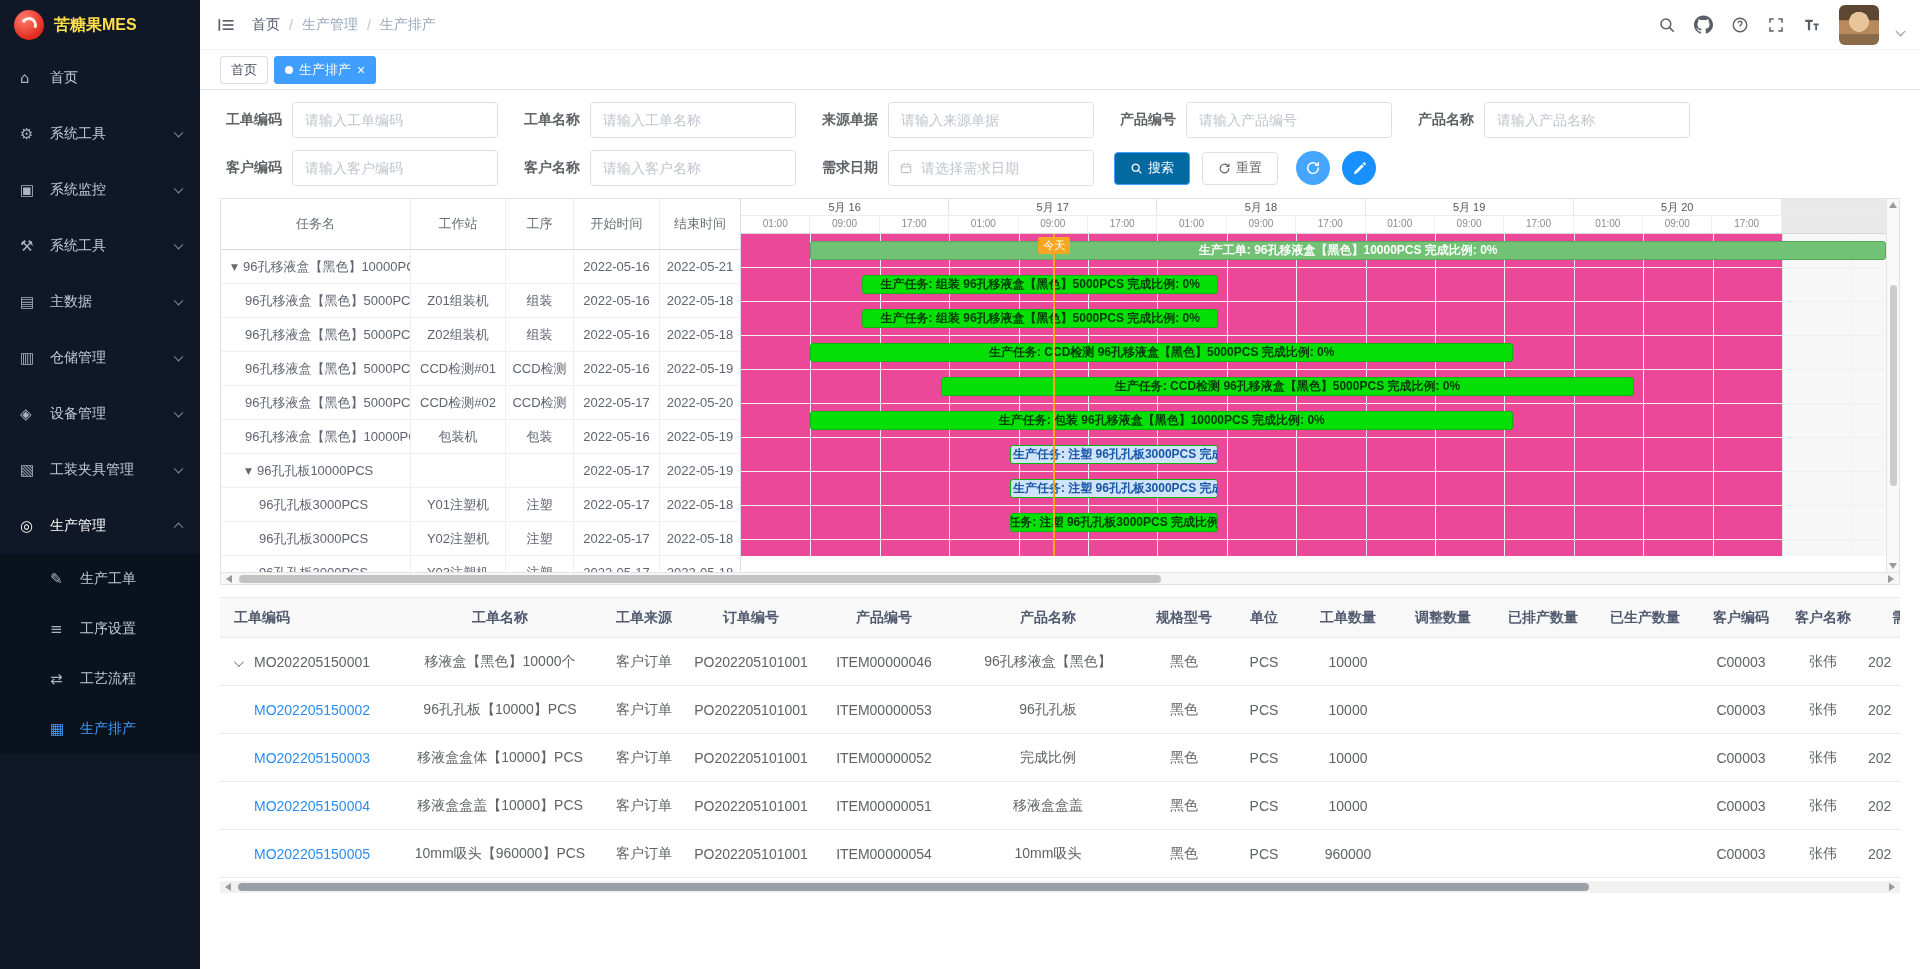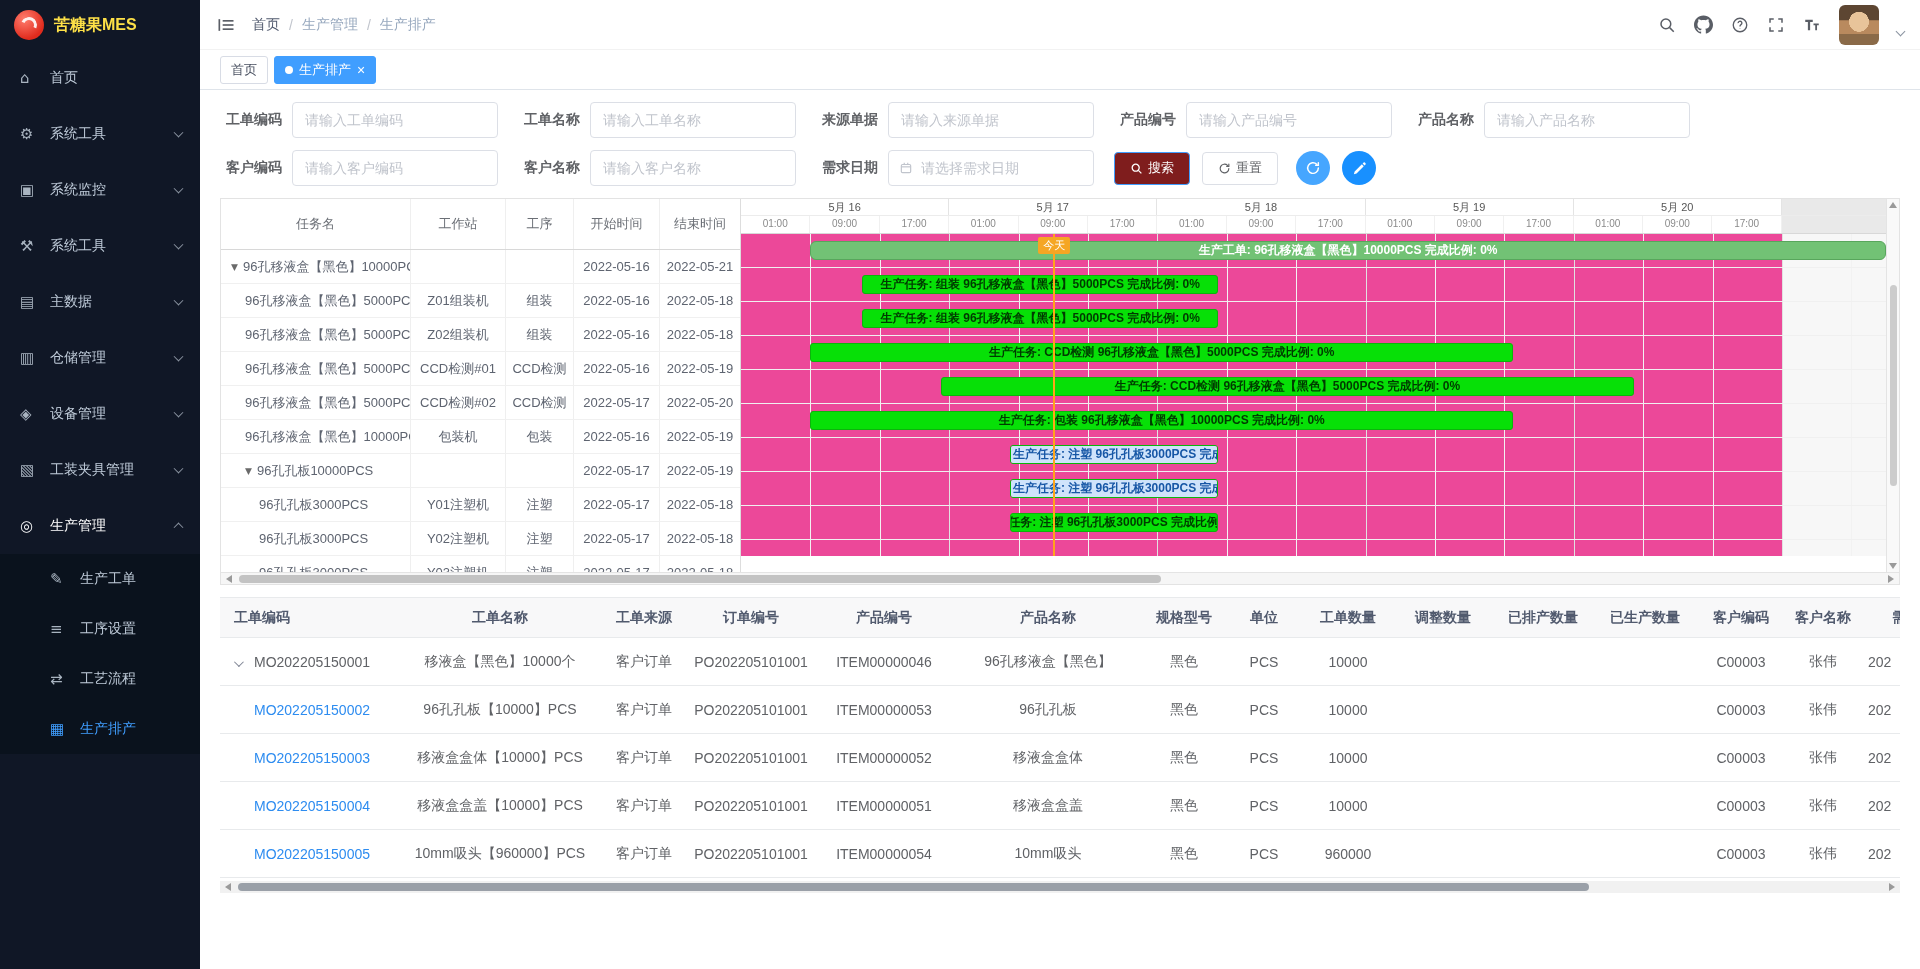--- a/index.html
+++ b/index.html
@@ -65,21 +65,21 @@
   .finput { position:relative; width:206px; height:36px; border:1px solid #dcdfe6; border-radius:4px;
     background:#fff; display:flex; align-items:center; }
   .finput input { border:none; outline:none; width:100%; height:100%; padding:0 12px; font-size:14px;
     color:#606266; background:transparent; font-family:inherit; }
   .finput input::placeholder { color:#c0c4cc; }
   .finput.date input { padding-left:32px; }
   .cal-icon { position:absolute; left:10px; color:#c0c4cc; display:flex; }
   .actions { display:flex; align-items:center; gap:12px; }
   .btn { height:33px; padding:0 15px; border-radius:4px; font-size:13px; display:flex; align-items:center;
     gap:5px; cursor:pointer; border:1px solid transparent; font-family:inherit; }
-  .btn.primary { background:#7f1d1d; border-color:#409eff; color:#fff; }
+  .btn.primary { background:#0369a1; border-color:#409eff; color:#fff; }
   .btn.plain { background:#fff; border-color:#dcdfe6; color:#606266; }
   .bic { display:flex; }
   .circle-btn { width:34px; height:34px; border-radius:50%; border:none; color:#fff; display:flex;
     align-items:center; justify-content:center; cursor:pointer; }
   .circle-btn.c1 { background:#46a6ff; margin-left:6px; }
   .circle-btn.c2 { background:#1890ff; }
 
   
   .gantt { border:1px solid #e3e3e3; margin-top:10px; }
   .gantt-main { display:flex; height:373px; }
@@ -544,21 +544,21 @@
                 <div class="vline" style="left: 48.4848%;"></div>
                 <div class="vline strong" style="left: 54.5455%;"></div>
                 <div class="vline" style="left: 60.6061%;"></div>
                 <div class="vline" style="left: 66.6667%;"></div>
                 <div class="vline strong" style="left: 72.7273%;"></div>
                 <div class="vline" style="left: 78.7879%;"></div>
                 <div class="vline" style="left: 84.8485%;"></div>
                 <div class="vline strong" style="left: 90.9091%;"></div>
                 <div class="vline" style="left: 96.9697%;"></div>
                 <div class="gr-row">
-                  <div class="bar workorder" style="left: 6.0606%; width: 93.9394%; border-radius: 6px;">
+                  <div class="bar workorder" style="left: 6.0606%; width: 93.9394%;">
                     <span class="bar-label">生产工单: 96孔移液盒【黑色】10000PCS 完成比例: 0%</span>
                   </div>
                 </div>
                 <div class="gr-row">
                   <div class="bar task" style="left: 10.6061%; width: 31.0606%;">
                     <span class="bar-label">生产任务: 组装 96孔移液盒【黑色】5000PCS 完成比例: 0%</span>
                   </div>
                 </div>
                 <div class="gr-row">
                   <div class="bar task" style="left: 10.6061%; width: 31.0606%;">
@@ -689,21 +689,21 @@
                   <td>C00003</td>
                   <td>张伟</td>
                   <td class="cell-demand">202</td>
                 </tr>
                 <tr>
                   <td class="cell-code"><span class="expand"></span><span class="link">MO202205150003</span></td>
                   <td>移液盒盒体【10000】PCS</td>
                   <td>客户订单</td>
                   <td>PO202205101001</td>
                   <td>ITEM00000052</td>
-                  <td>移液盒盒体</td>
+                  <td>完成比例</td>
                   <td>黑色</td>
                   <td>PCS</td>
                   <td>10000</td>
                   <td></td>
                   <td></td>
                   <td></td>
                   <td>C00003</td>
                   <td>张伟</td>
                   <td class="cell-demand">202</td>
                 </tr>

